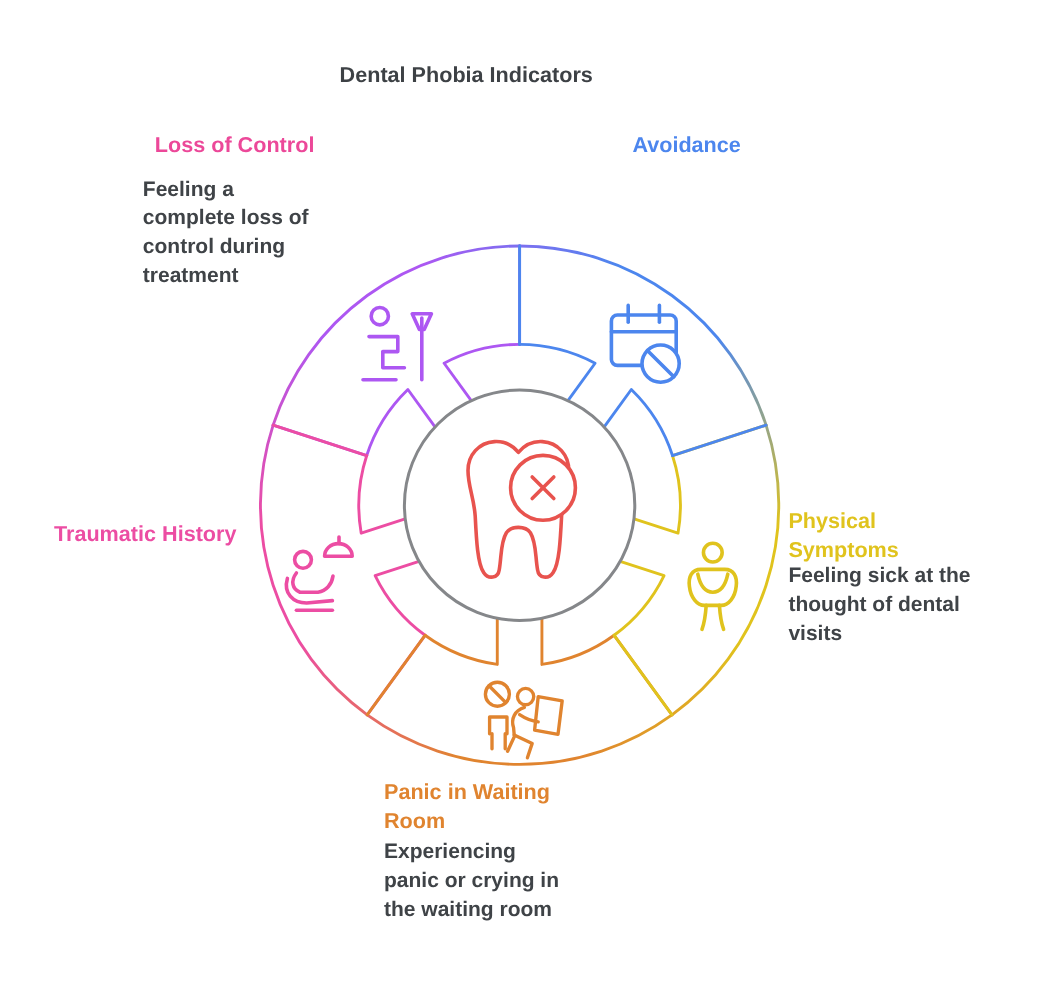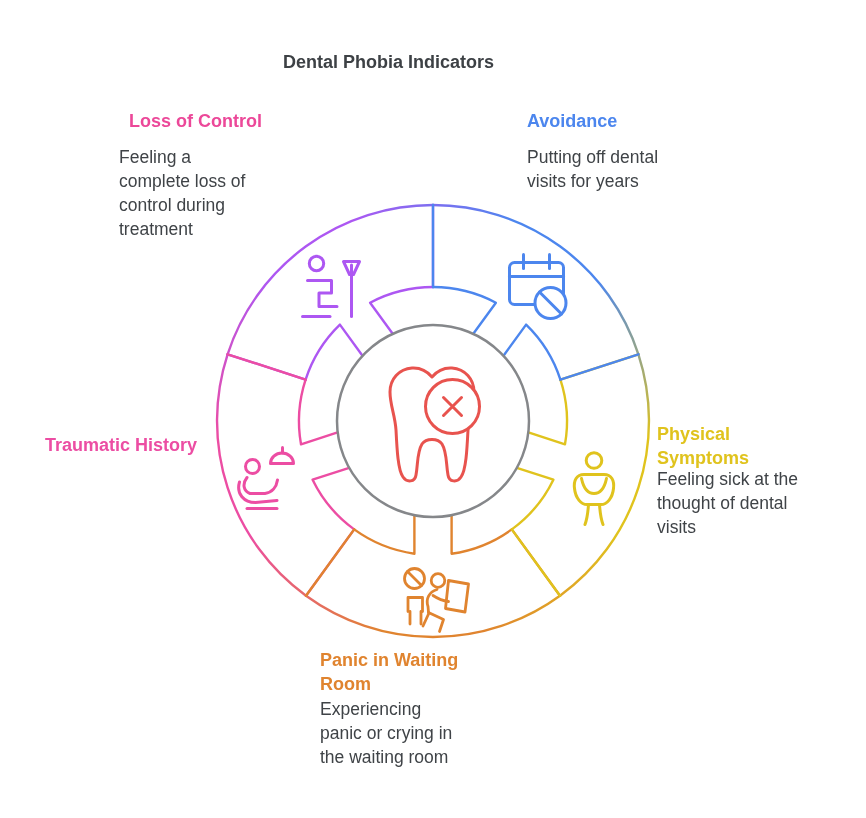--- a/index.html
+++ b/index.html
@@ -2,38 +2,36 @@
 <html><head>
 <meta charset="utf-8">
 <style>
   html,body{margin:0;padding:0;background:#fff;}
   .page{position:relative;width:866px;height:818px;background:#fff;overflow:hidden;
         font-family:"Liberation Sans",sans-serif;}
   .wheel-svg{position:absolute;left:0;top:0;}
   .txt{position:absolute;text-align:left;white-space:pre-line;color:#3f4347;}
   .title{font-size:18px;font-weight:700;line-height:22px;color:#3d4145;}
   .seg-heading{font-size:18px;font-weight:700;line-height:24px;}
-  .seg-body{font-size:17.5px;font-weight:400;line-height:24px;}
+  .seg-body{font-size:17.5px;font-weight:700;line-height:24px;}
 </style>
 </head>
 <body>
 
 <div class="page">
 
   <div class="txt title" style="left:283px;top:51px;width:300px;">Dental Phobia Indicators</div>
 
   <div class="txt seg-heading" style="left: 129px; top: 109px; width: 200px; color: #ec4899;">Loss of Control</div>
   <div class="txt seg-body" style="left:119px;top:145px;width:220px;">Feeling a
 complete loss of
 control during
 treatment</div>
 
   <div class="txt seg-heading" style="left: 527px; top: 109px; width: 220px; color: rgb(76, 134, 238);">Avoidance</div>
-  <div class="txt seg-body" style="left:527px;top:145px;width:220px;">Putting off dental
-visits for years</div>
 
   <div class="txt seg-heading" style="left: 657px; top: 422px; width: 200px; color: rgb(224, 195, 29);">Physical
 Symptoms</div>
   <div class="txt seg-body" style="left:657px;top:467px;width:200px;">Feeling sick at the
 thought of dental
 visits</div>
 
   <div class="txt seg-body" style="left:320px;top:697px;width:220px;">Experiencing
 panic or crying in
 the waiting room</div>

